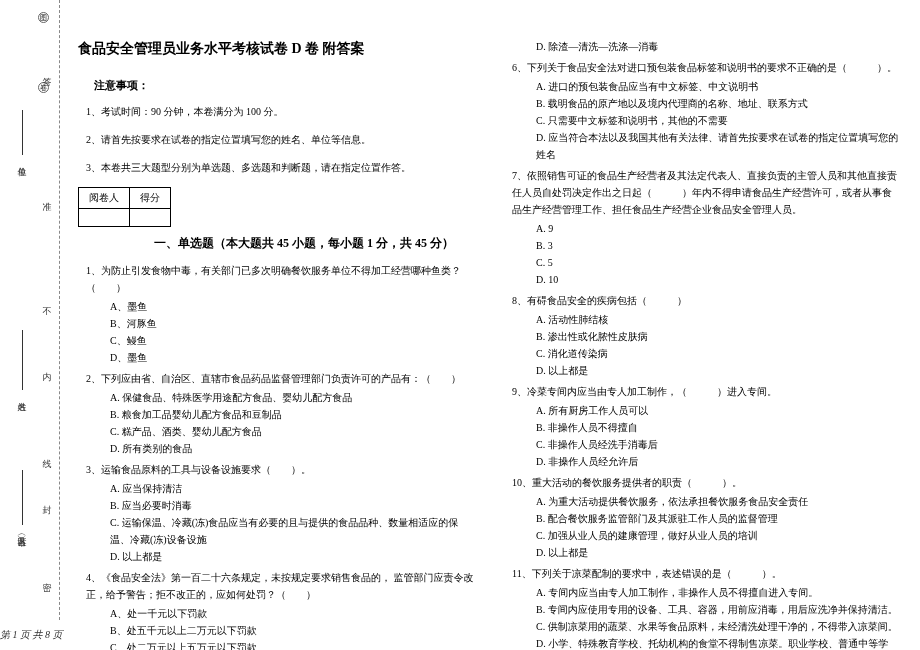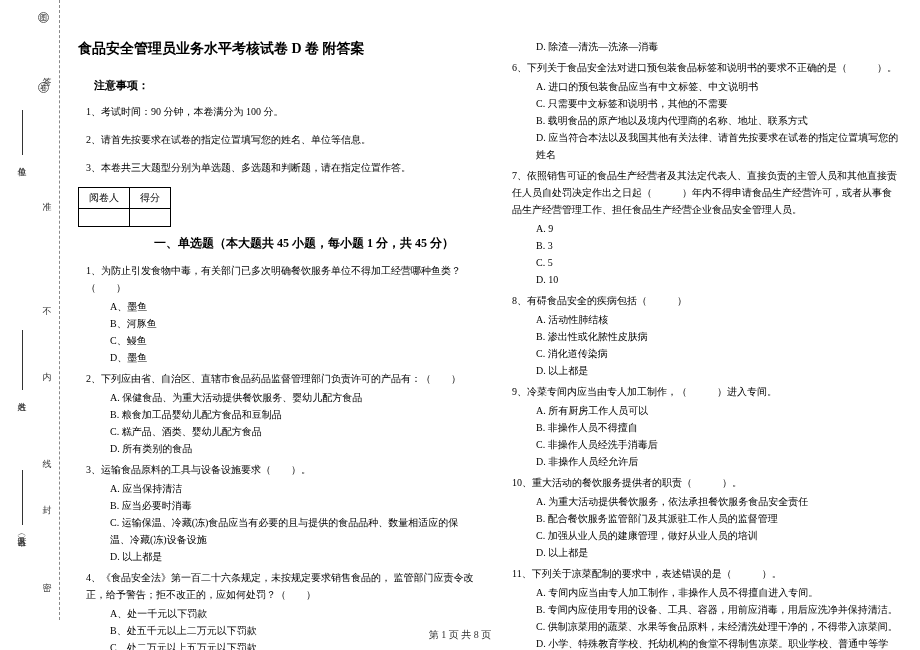--- a/index.html
+++ b/index.html
@@ -106,23 +106,24 @@
     .option {
       font-size: 10px;
       line-height: 1.7;
       margin-left: 32px;
     }
     .footer {
       position: absolute;
       bottom: 8px;
       left: 0;
       right: 0;
-      text-align: center;
+      text-align: left;
       font-size: 10px;
       color: #333;
+      font-style: italic;
     }
   </style>
 </head>
 <body>
 
 <div class="binding-margin">
   <div class="binding-circle" style="top:12px">图</div>
   <div class="binding-circle" style="top:82px">卷</div>
 
   <span class="binding-label" style="top:70px">答</span>
@@ -163,21 +164,21 @@
       </table>
     <div class="section-heading">一、单选题（本大题共 45 小题，每小题 1 分，共 45 分）</div>
 
     <div class="question">1、为防止引发食物中毒，有关部门已多次明确餐饮服务单位不得加工经营哪种鱼类？（　　）</div>
     <div class="option">A、墨鱼</div>
     <div class="option">B、河豚鱼</div>
     <div class="option">C、鳗鱼</div>
     <div class="option">D、墨鱼</div>
 
     <div class="question">2、下列应由省、自治区、直辖市食品药品监督管理部门负责许可的产品有：（　　）</div>
-    <div class="option">A. 保健食品、为重大活动提供餐饮服务、婴幼儿配方食品</div>
+    <div class="option">A. 保健食品、特殊医学用途配方食品、婴幼儿配方食品</div>
     <div class="option">B. 粮食加工品婴幼儿配方食品和豆制品</div>
     <div class="option">C. 糕产品、酒类、婴幼儿配方食品</div>
     <div class="option">D. 所有类别的食品</div>
 
     <div class="question">3、运输食品原料的工具与设备设施要求（　　）。</div>
     <div class="option">A. 应当保持清洁</div>
     <div class="option">B. 应当必要时消毒</div>
     <div class="option">C. 运输保温、冷藏(冻)食品应当有必要的且与提供的食品品种、数量相适应的保温、冷藏(冻)设备设施</div>
     <div class="option">D. 以上都是</div>
 
@@ -186,22 +187,22 @@
     <div class="option">B、处五千元以上二万元以下罚款</div>
     <div class="option">C、处二万元以上五万元以下罚款</div>
 
   </div>
 
   <div class="col" style="padding-top:28px">
     <div class="option">D. 除渣—清洗—洗涤—消毒</div>
 
     <div class="question">6、下列关于食品安全法对进口预包装食品标签和说明书的要求不正确的是（　　　）。</div>
     <div class="option">A. 进口的预包装食品应当有中文标签、中文说明书</div>
+    <div class="option">B. 载明食品的原产地以及境内代理商的名称、地址、联系方式</div>
     <div class="option">C. 只需要中文标签和说明书，其他的不需要</div>
-    <div class="option">B. 载明食品的原产地以及境内代理商的名称、地址、联系方式</div>
     <div class="option">D. 应当符合本法以及我国其他有关法律、请首先按要求在试卷的指定位置填写您的姓名</div>
 
     <div class="question">7、依照销售可证的食品生产经营者及其法定代表人、直接负责的主管人员和其他直接责任人员自处罚决定作出之日起（　　　）年内不得申请食品生产经营许可，或者从事食品生产经营管理工作、担任食品生产经营企业食品安全管理人员。</div>
     <div class="option">A. 9</div>
     <div class="option">B. 3</div>
     <div class="option">C. 5</div>
     <div class="option">D. 10</div>
 
     <div class="question">8、有碍食品安全的疾病包括（　　　）</div>
     <div class="option">A. 活动性肺结核</div>

